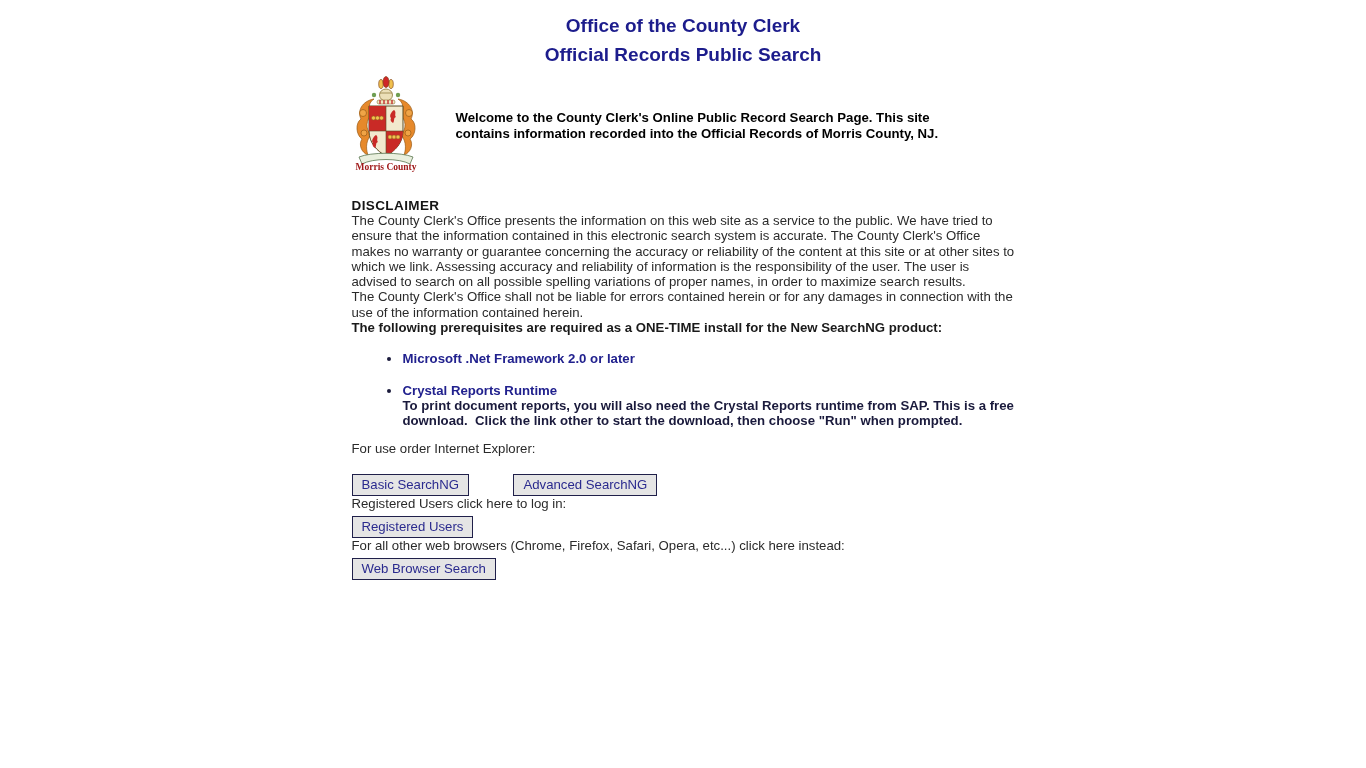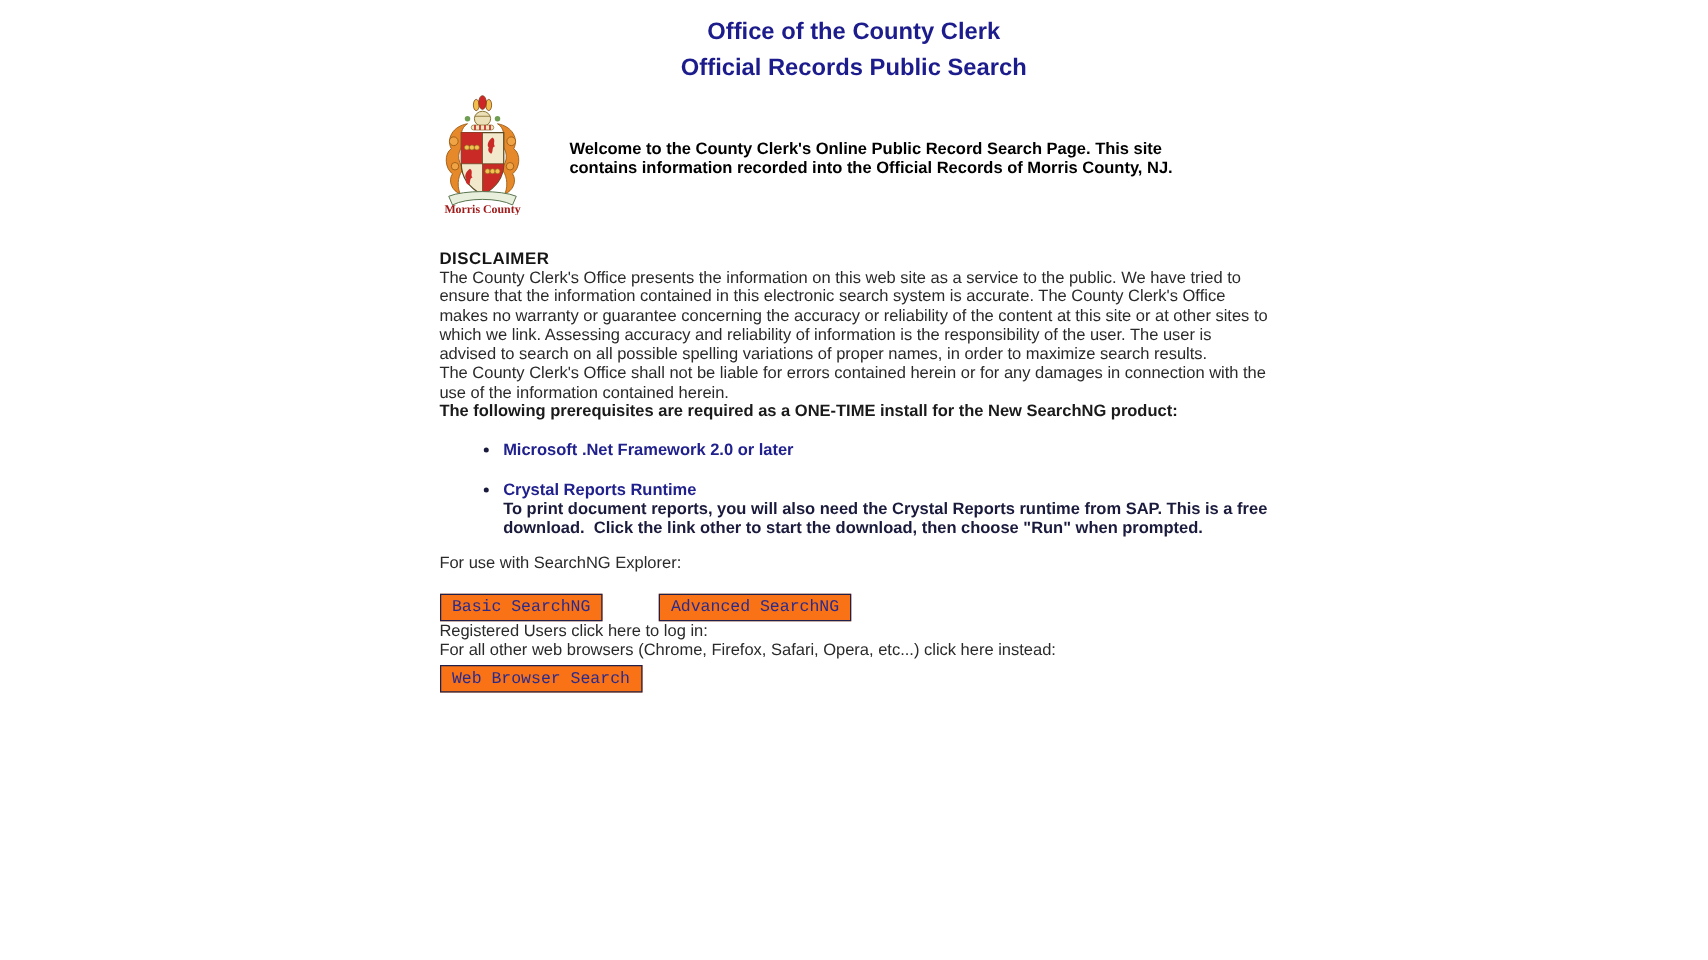--- a/index.html
+++ b/index.html
@@ -71,25 +71,25 @@
     cursor: pointer;
   }
   .prereq-desc {
     font-weight: bold;
     color: #1a1a3c;
     white-space: pre-wrap;
   }
   .ie-note { margin-top: 31px; }
   .btn-row { margin-top: 18px; }
   button.flat-btn {
-    font-family: Liberation Mono, monospace;
+    font-family: Liberation Sans, sans-serif;
     font-size: 13.2px;
     line-height: 15px;
     color: #2a2a8e;
-    background: #f97316;
+    background: #e5e5e5;
     border: 1px solid #20204a;
     padding: 2px 9px 3px 9px;
     cursor: pointer;
     display: inline-block;
   }
   .btn-gap { margin-right: 40px; }
   .registered-note { margin-top: 20px; }
   .single-btn { margin-top: 5px; }
   .browsers-note { margin-top: 19px; }
 </style>
@@ -165,28 +165,31 @@
     <li>
       <a href="#">Microsoft .Net Framework 2.0 or later</a>
     </li>
     <li>
       <a href="#">Crystal Reports Runtime</a><br>
       <span class="prereq-desc">To print document reports, you will also need the Crystal Reports runtime from SAP. This is a free download.  Click the link other to start the download, then choose "Run" when prompted.</span>
     </li>
   </ul>
 
   <p class="body-text ie-note">
-    <span>For use with SearchNG Explorer:</span><br>
+    <span>For use order Internet Explorer:</span><br>
   </p>
 
   <div class="btn-row">
     <button class="flat-btn btn-gap">Basic SearchNG</button>
     <button class="flat-btn">Advanced SearchNG</button>
   </div>
 
   <p class="body-text registered-note">Registered Users click here to log in:</p>
+  <div class="single-btn">
+    <button class="flat-btn">Registered Users</button>
+  </div>
 
   <p class="body-text browsers-note">For all other web browsers (Chrome, Firefox, Safari, Opera, etc...) click here instead:</p>
   <div class="single-btn">
     <button class="flat-btn">Web Browser Search</button>
   </div>
 
 </div>
 
 </body></html>

